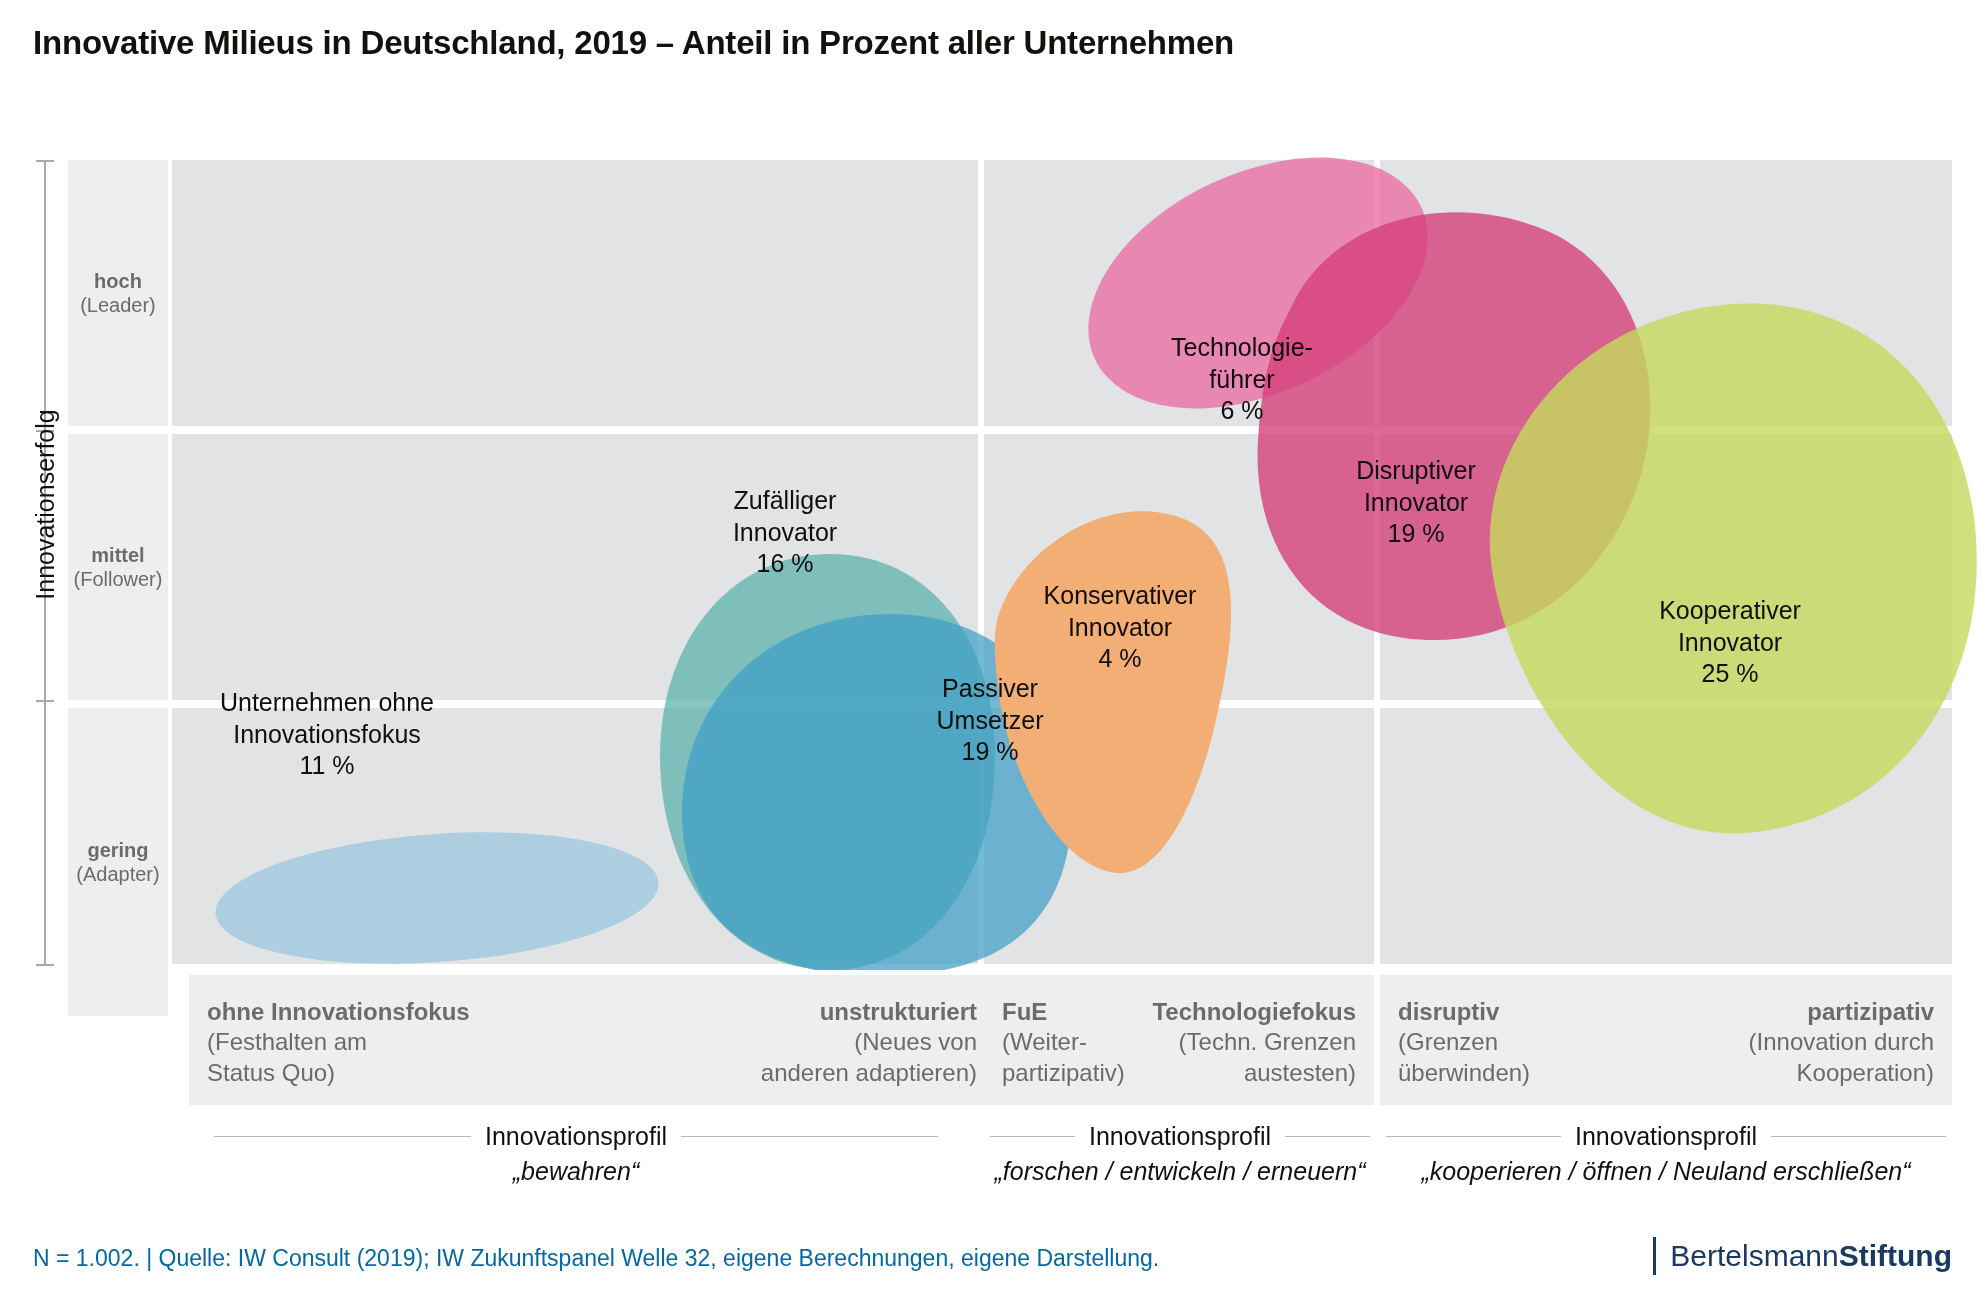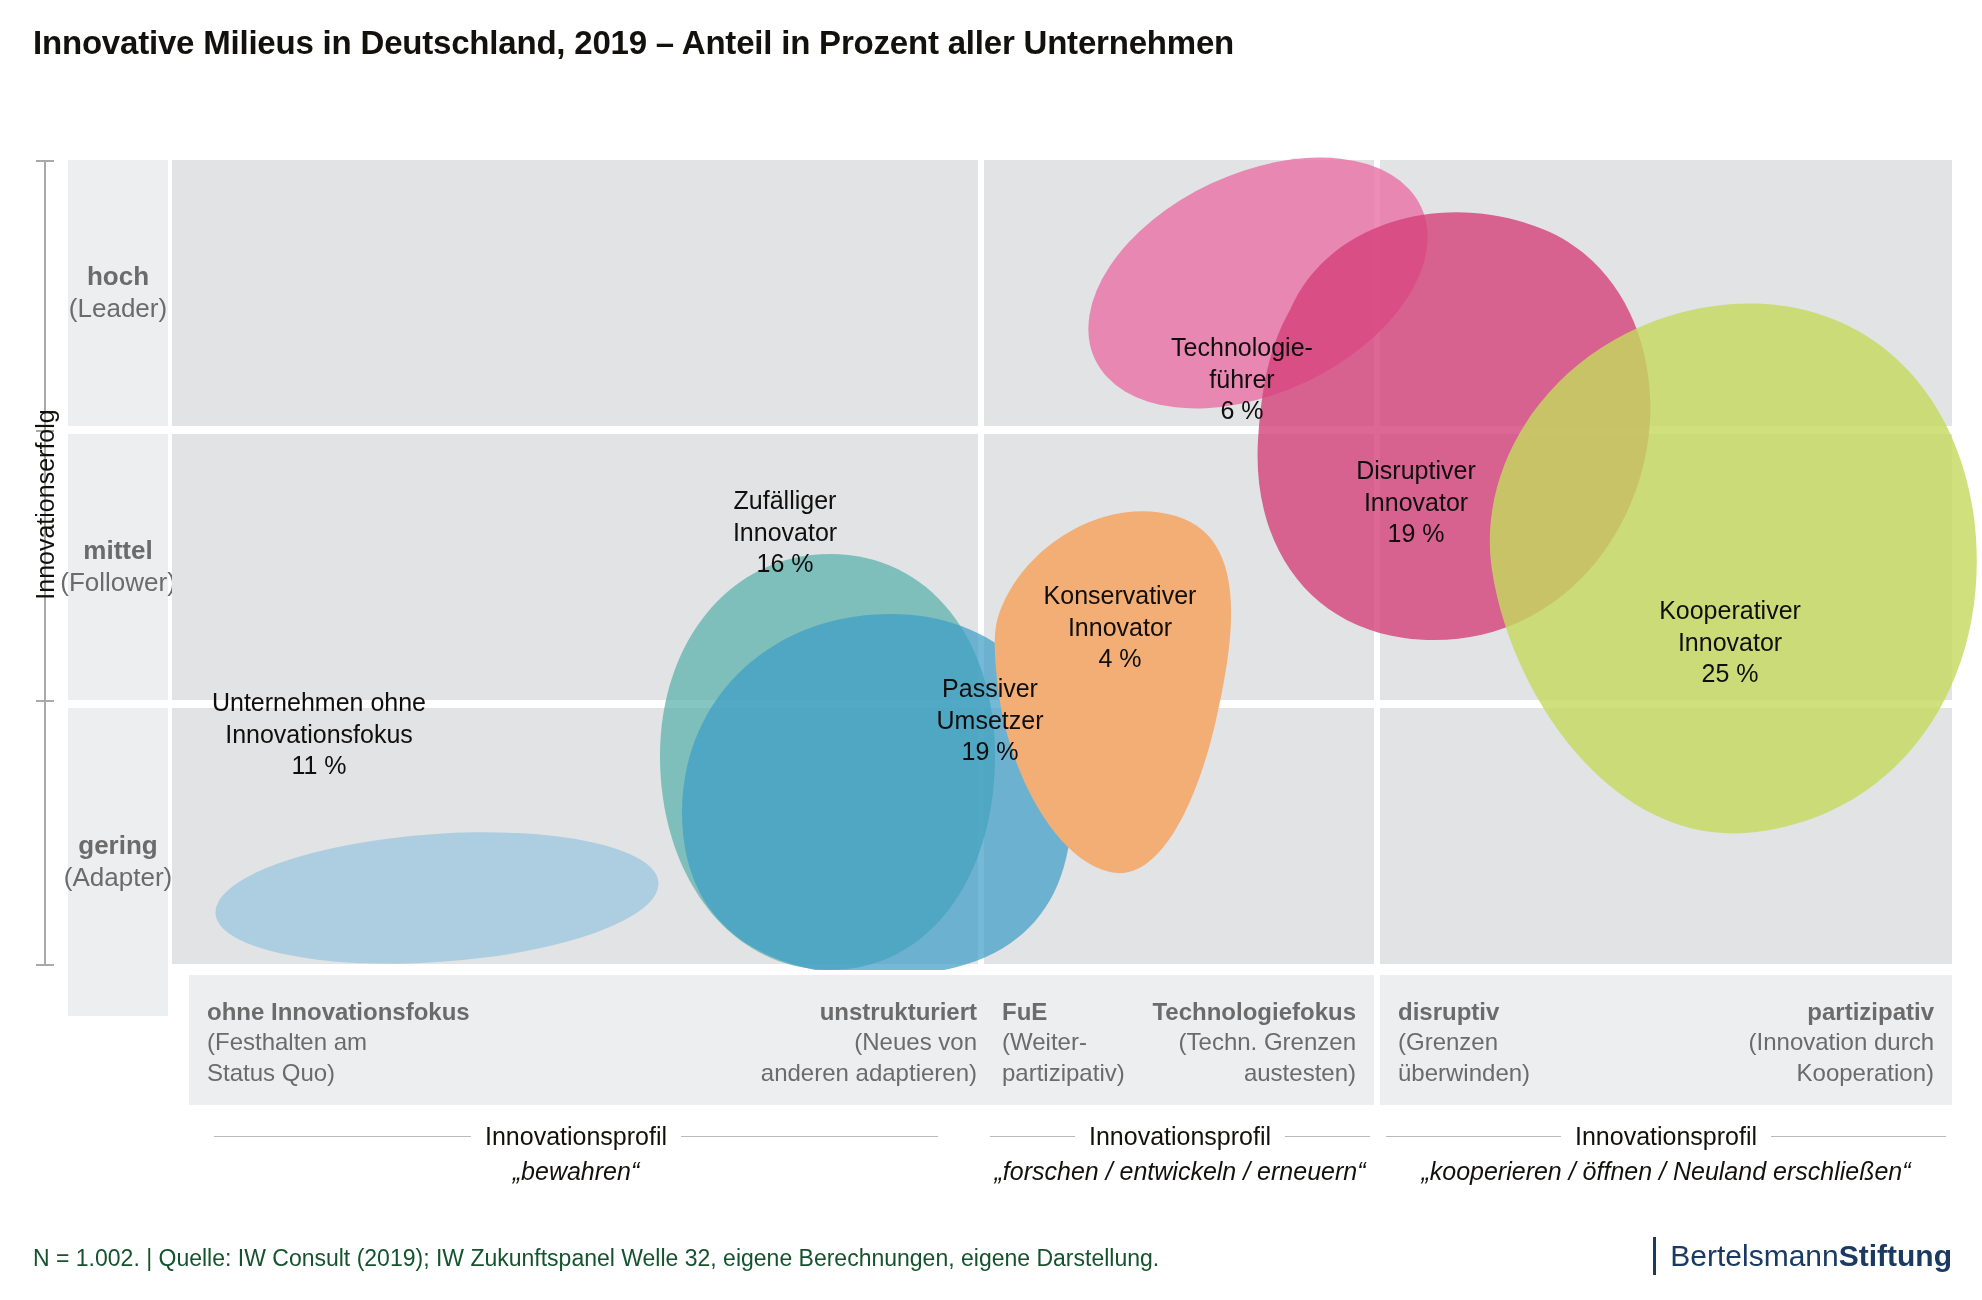--- a/index.html
+++ b/index.html
@@ -72,21 +72,21 @@
     background: #e1e3e5;
   }
   .rowlabel {
     position: absolute;
     background: #edeef0;
     display: flex;
     flex-direction: column;
     align-items: center;
     justify-content: center;
     color: #6b6b6b;
-    font-size: 26px;
+    font-size: 20px;
     line-height: 1.22;
   }
   .rowlabel .strong { font-weight: bold; }
 
   
   .blobs {
     position: absolute;
     left: 0; top: 0;
     width: 1982px;
     height: 830px;
@@ -152,21 +152,21 @@
     white-space: nowrap;
     font-style: italic;
   }
 
   
   .footer-note {
     position: absolute;
     left: 33px;
     top: 1245px;
     font-size: 23px;
-    color: #14532d;
+    color: #0369a1;
     white-space: nowrap;
   }
   .logo {
     position: absolute;
     right: 30px;
     top: 1237px;
     display: flex;
     align-items: center;
     gap: 14px;
     color: #1a3a63;
@@ -238,21 +238,21 @@
     <ellipse cx="1258" cy="143" rx="180" ry="110" transform="rotate(-25 1258 143)" fill="#ea6fa4" opacity="0.80"></ellipse>
 
     <path d="M 1290,170 C 1330,78 1450,50 1545,90 C 1640,130 1672,250 1636,350
              C 1598,456 1504,512 1404,498 C 1304,484 1252,400 1258,300
              C 1262,238 1272,202 1290,170 Z" fill="#d4417a" opacity="0.80"></path>
 
     <path d="M 1492,430 C 1474,310 1570,186 1714,166 C 1862,146 1966,250 1976,398
              C 1986,546 1900,674 1756,692 C 1612,710 1510,552 1492,430 Z" fill="#c6d95f" opacity="0.82"></path>
   </svg>
 
-  <div class="blob-label" style="left:149px; top:547px; width:340px;">
+  <div class="blob-label" style="left:157px; top:547px; width:340px;">
     <div style="white-space:pre-line">Unternehmen ohne
 Innovationsfokus</div>
     <div>11 %</div>
   </div>
 
   <div class="blob-label" style="left:660px; top:345px; width:250px;">
     <div style="white-space:pre-line">Zufälliger
 Innovator</div>
     <div>16 %</div>
   </div>

